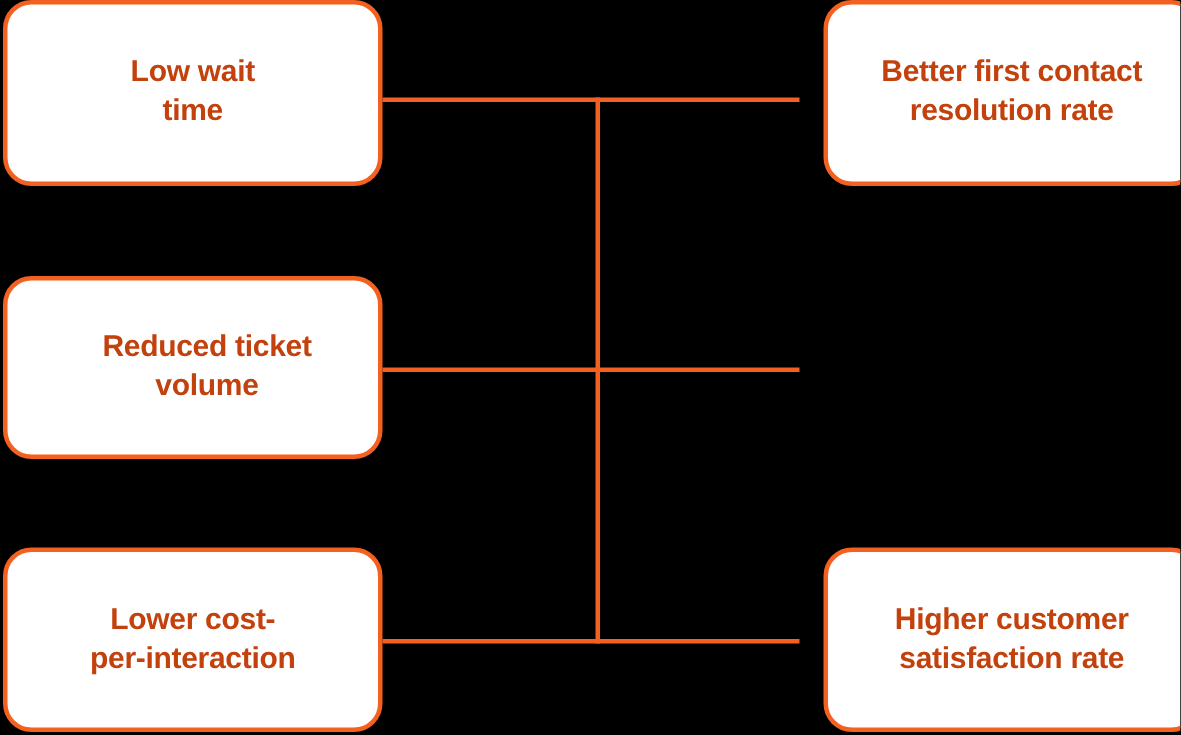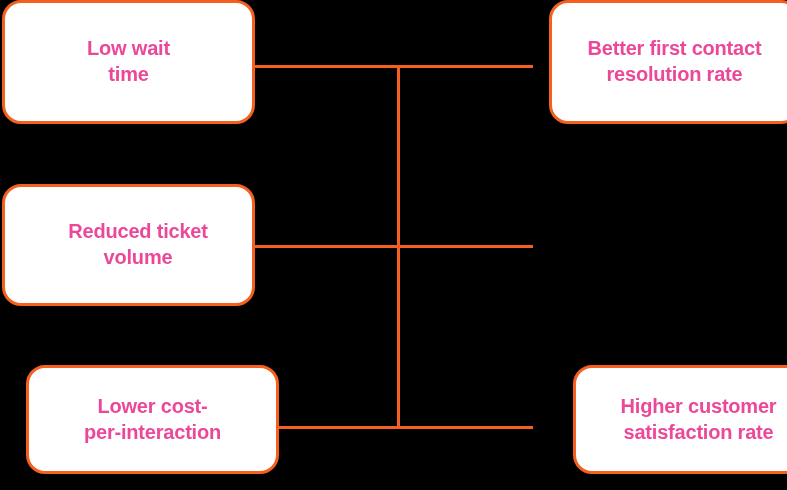--- a/index.html
+++ b/index.html
@@ -40,38 +40,38 @@
     background: #FFFFFF;
     border: 3px solid #F4601F;
     border-radius: 19px;
     display: flex;
     align-items: center;
     justify-content: center;
     text-align: center;
     padding: 6px 14px;
   }
   .node-label {
-    color: #ec4899;
+    color: #c2410c;
     font-family: "Liberation Sans", sans-serif;
     font-size: 20px;
     font-weight: 700;
     line-height: 1.28;
     letter-spacing: -0.2px;
     white-space: pre-line;
   }
 
   
   .col-left  { left: 2px;   width: 253px; }
   
   .col-right { left: 549px; width: 251px; }
 
   
   .row-1 { top: 0px;   height: 124px; }
   .row-2 { top: 184px; height: 122px; padding-left: 33px; }
-  .row-3 { top: 365px; height: 109px; margin-left: 24px; }
+  .row-3 { top: 365px; height: 123px; }
 </style>
 </head>
 <body>
 
 <div id="canvas">
 
   <div class="connectors">
 
     <div class="conn conn-h" style="left:255px; top:65px; width:278px;"></div>
 

